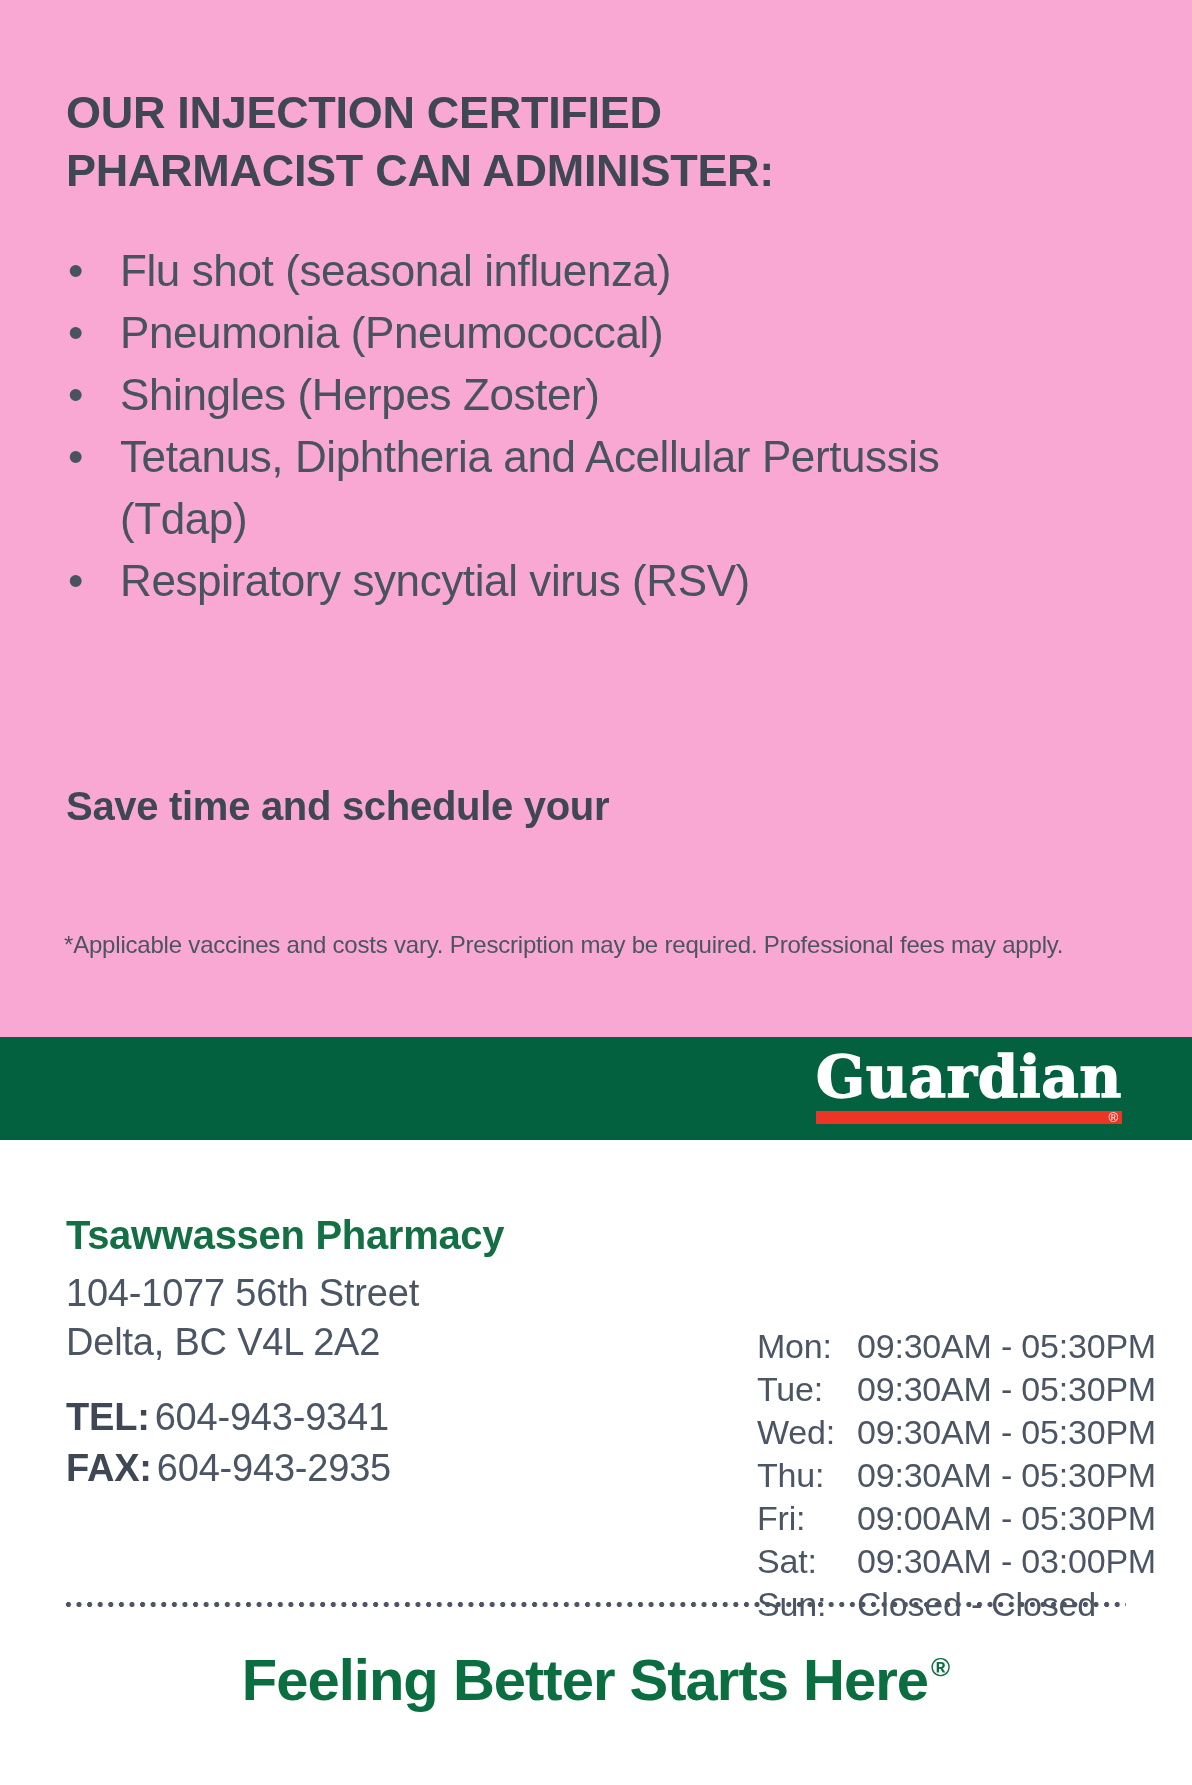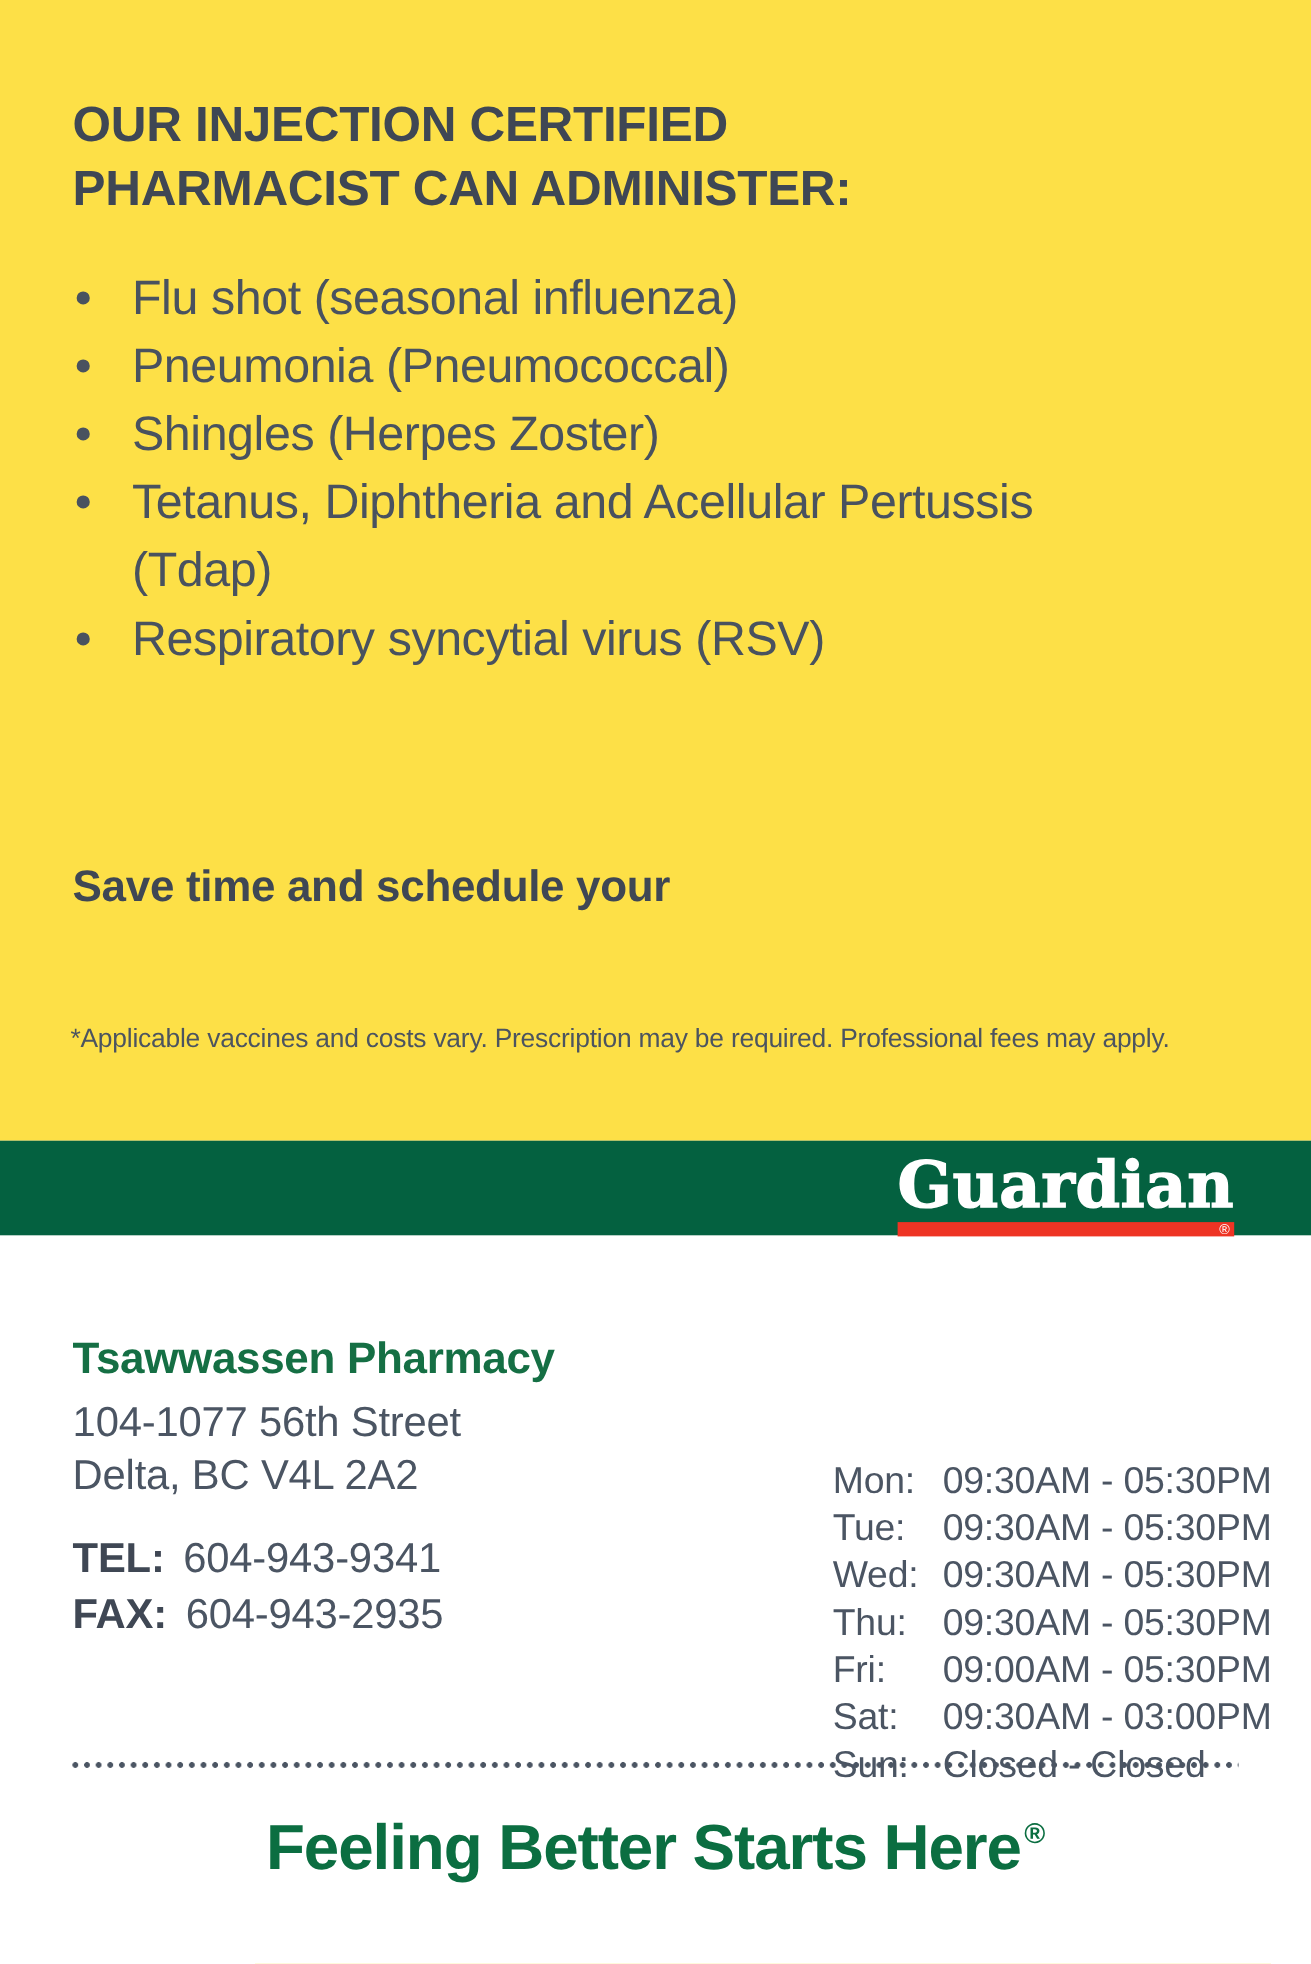--- a/index.html
+++ b/index.html
@@ -1,41 +1,41 @@
 <!DOCTYPE html>
 <html><head>
 <meta charset="utf-8">
 <style>
   html,body{margin:0;padding:0;background:#ffffff;}
   .page{
     position:relative;width:1192px;height:1785px;background:#ffffff;
     font-family:"Liberation Sans",sans-serif;overflow:hidden;
   }
   
-  .top-panel{position:absolute;left:0;top:0;width:1192px;height:1037px;background:#fde047;}
+  .top-panel{position:absolute;left:0;top:0;width:1192px;height:1037px;background:#f9a8d4;}
   .main-heading{
     position:absolute;left:66px;top:84px;
     font-weight:bold;font-size:45px;line-height:58px;color:#3f4754;letter-spacing:-0.3px;
   }
   .services{
     position:absolute;left:66px;top:240px;width:1010px;margin:0;padding:0;list-style:none;
     font-size:44px;line-height:62px;color:#49525f;letter-spacing:-0.4px;
   }
   .services li{position:relative;padding-left:54px;}
   .services .dot{position:absolute;left:2px;top:0;}
   .cta-heading{
     position:absolute;left:66px;top:780px;
     font-weight:bold;font-size:40px;line-height:52px;color:#3f4754;letter-spacing:-0.3px;
   }
   .fine-print{
     position:absolute;left:64px;top:927px;
     font-size:24px;line-height:36px;color:#4c5460;letter-spacing:-0.2px;white-space:nowrap;
   }
   
-  .brand-band{position:absolute;left:0;top:1037px;width:1192px;height:86px;background:#046140;}
+  .brand-band{position:absolute;left:0;top:1037px;width:1192px;height:103px;background:#046140;}
   .brand-logo{position:absolute;right:70px;top:8px;}
   .brand-logo-text{
     font-family:"DejaVu Serif","Liberation Serif",serif;font-weight:bold;
     font-size:58px;line-height:64px;color:#ffffff;letter-spacing:0.5px;
     -webkit-text-stroke:1.3px #ffffff;
   }
   .brand-logo-bar{position:relative;height:13px;background:#ee3424;margin-top:2px;}
   .brand-logo-reg{
     position:absolute;right:4px;top:0;height:13px;
     font-size:13px;line-height:13px;color:#ffffff;
@@ -47,21 +47,21 @@
     font-size:40px;font-weight:bold;color:#156f44;letter-spacing:-0.3px;
   }
   .store-address{
     position:absolute;left:66px;top:1269px;
     font-size:38px;line-height:49px;color:#4b5563;letter-spacing:-0.2px;
   }
   .store-contact{
     position:absolute;left:66px;top:1392px;
     font-size:38px;line-height:51px;color:#4b5563;letter-spacing:-0.2px;
   }
-  .contact-label{font-weight:bold;color:#3f4754;margin-right:17px;}
+  .contact-label{font-weight:bold;color:#3f4754;margin-right:5px;}
   .hours{
     position:absolute;left:757px;top:1294px;
     font-size:34px;line-height:43px;color:#4b5563;letter-spacing:-0.2px;margin-top:31px;
   }
   .hours .day{display:inline-block;width:100px;}
   
   .dotted-divider{
     position:absolute;left:64px;top:1600px;width:1062px;height:9px;
     background-image:radial-gradient(circle at 4.5px 4.5px,#4b5563 2.3px,transparent 2.9px);
     background-size:10.6px 9px;background-repeat:repeat-x;

